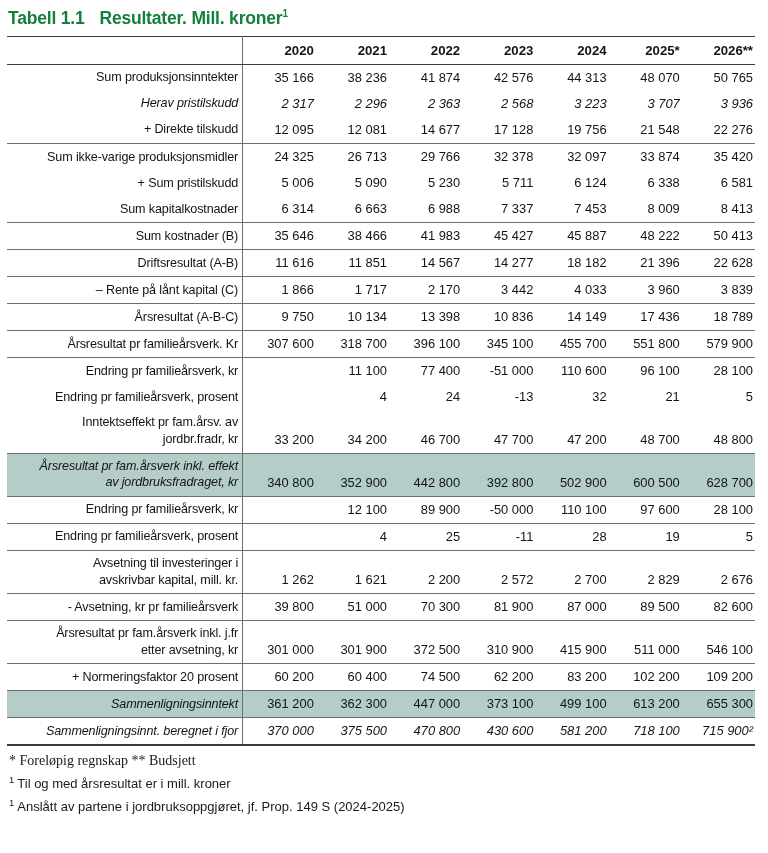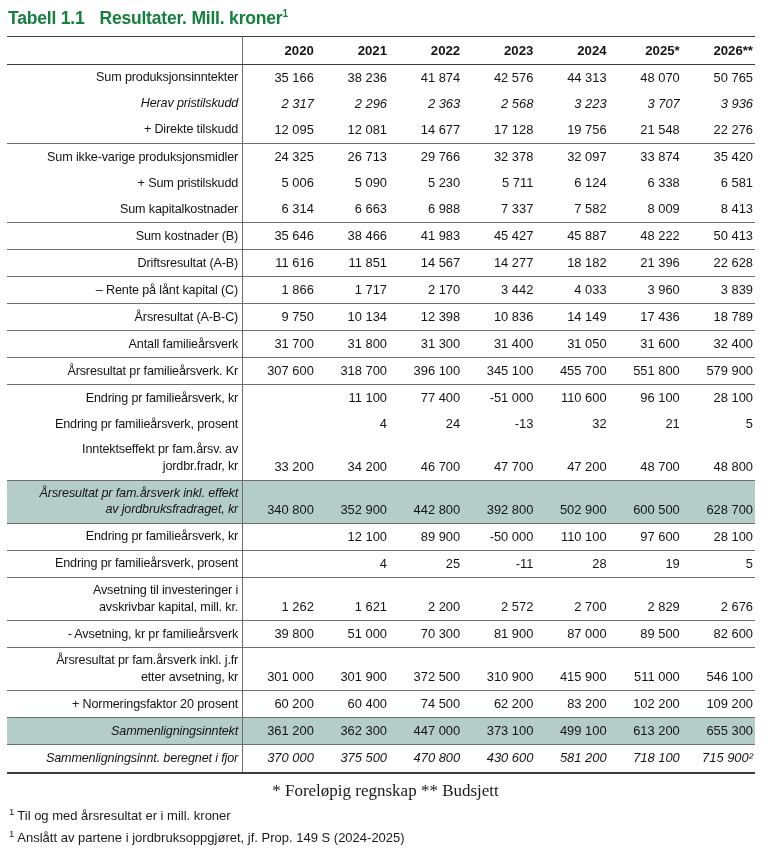--- a/index.html
+++ b/index.html
@@ -38,21 +38,21 @@
     text-align:right;vertical-align:bottom;
     padding:4px 2px 5px 0;font-size:12.9px;white-space:nowrap;line-height:1.32;
   }
   tr.sep td{border-top:1px solid var(--line);}
   tr.hl{background:var(--hl);}
   .it{font-style:italic;}
   td.lbl.ind{padding-left:33px;}
   td.lbl b{font-weight:normal;}
   .footnotes{margin:7px 0 0 2px;}
   .fn{font-size:13px;margin:0 0 5px 0;color:#1a1a1a;}
-  .fn.serif{font-family:"Liberation Serif", serif;font-size:17px;text-align:center;}
+  .fn.serif{font-family:"Liberation Serif", serif;font-size:14px;}
   .fn sup{font-size:9.5px;margin-right:3px;}
 </style>
 </head>
 <body>
 
 <div class="page">
 
   <div class="title">
     <span>Tabell 1.1</span><span class="tgap"></span><span>Resultater. Mill. kroner</span><sup>1</sup>
   </div>
@@ -142,21 +142,21 @@
           <td class="val">6 581</td>
         </tr>
         <tr>
           <td class="lbl">
             <div>Sum kapitalkostnader</div>
           </td>
           <td class="val">6 314</td>
           <td class="val">6 663</td>
           <td class="val">6 988</td>
           <td class="val">7 337</td>
-          <td class="val">7 582</td>
+          <td class="val">7 453</td>
           <td class="val">8 009</td>
           <td class="val">8 413</td>
         </tr>
         <tr class="sep">
           <td class="lbl">
             <div>Sum kostnader (B)</div>
           </td>
           <td class="val">35 646</td>
           <td class="val">38 466</td>
           <td class="val">41 983</td>
@@ -188,37 +188,25 @@
           <td class="val">4 033</td>
           <td class="val">3 960</td>
           <td class="val">3 839</td>
         </tr>
         <tr class="sep">
           <td class="lbl">
             <div>Årsresultat <b>(A-B-C)</b></div>
           </td>
           <td class="val">9 750</td>
           <td class="val">10 134</td>
-          <td class="val">12 398</td>
+          <td class="val">13 398</td>
           <td class="val">10 836</td>
           <td class="val">14 149</td>
           <td class="val">17 436</td>
           <td class="val">18 789</td>
-        </tr>
-        <tr class="sep">
-          <td class="lbl">
-            <div>Antall familieårsverk</div>
-          </td>
-          <td class="val">31 700</td>
-          <td class="val">31 800</td>
-          <td class="val">31 300</td>
-          <td class="val">31 400</td>
-          <td class="val">31 050</td>
-          <td class="val">31 600</td>
-          <td class="val">32 400</td>
         </tr>
         <tr class="sep">
           <td class="lbl">
             <div>Årsresultat pr familieårsverk. Kr</div>
           </td>
           <td class="val">307 600</td>
           <td class="val">318 700</td>
           <td class="val">396 100</td>
           <td class="val">345 100</td>
           <td class="val">455 700</td>

